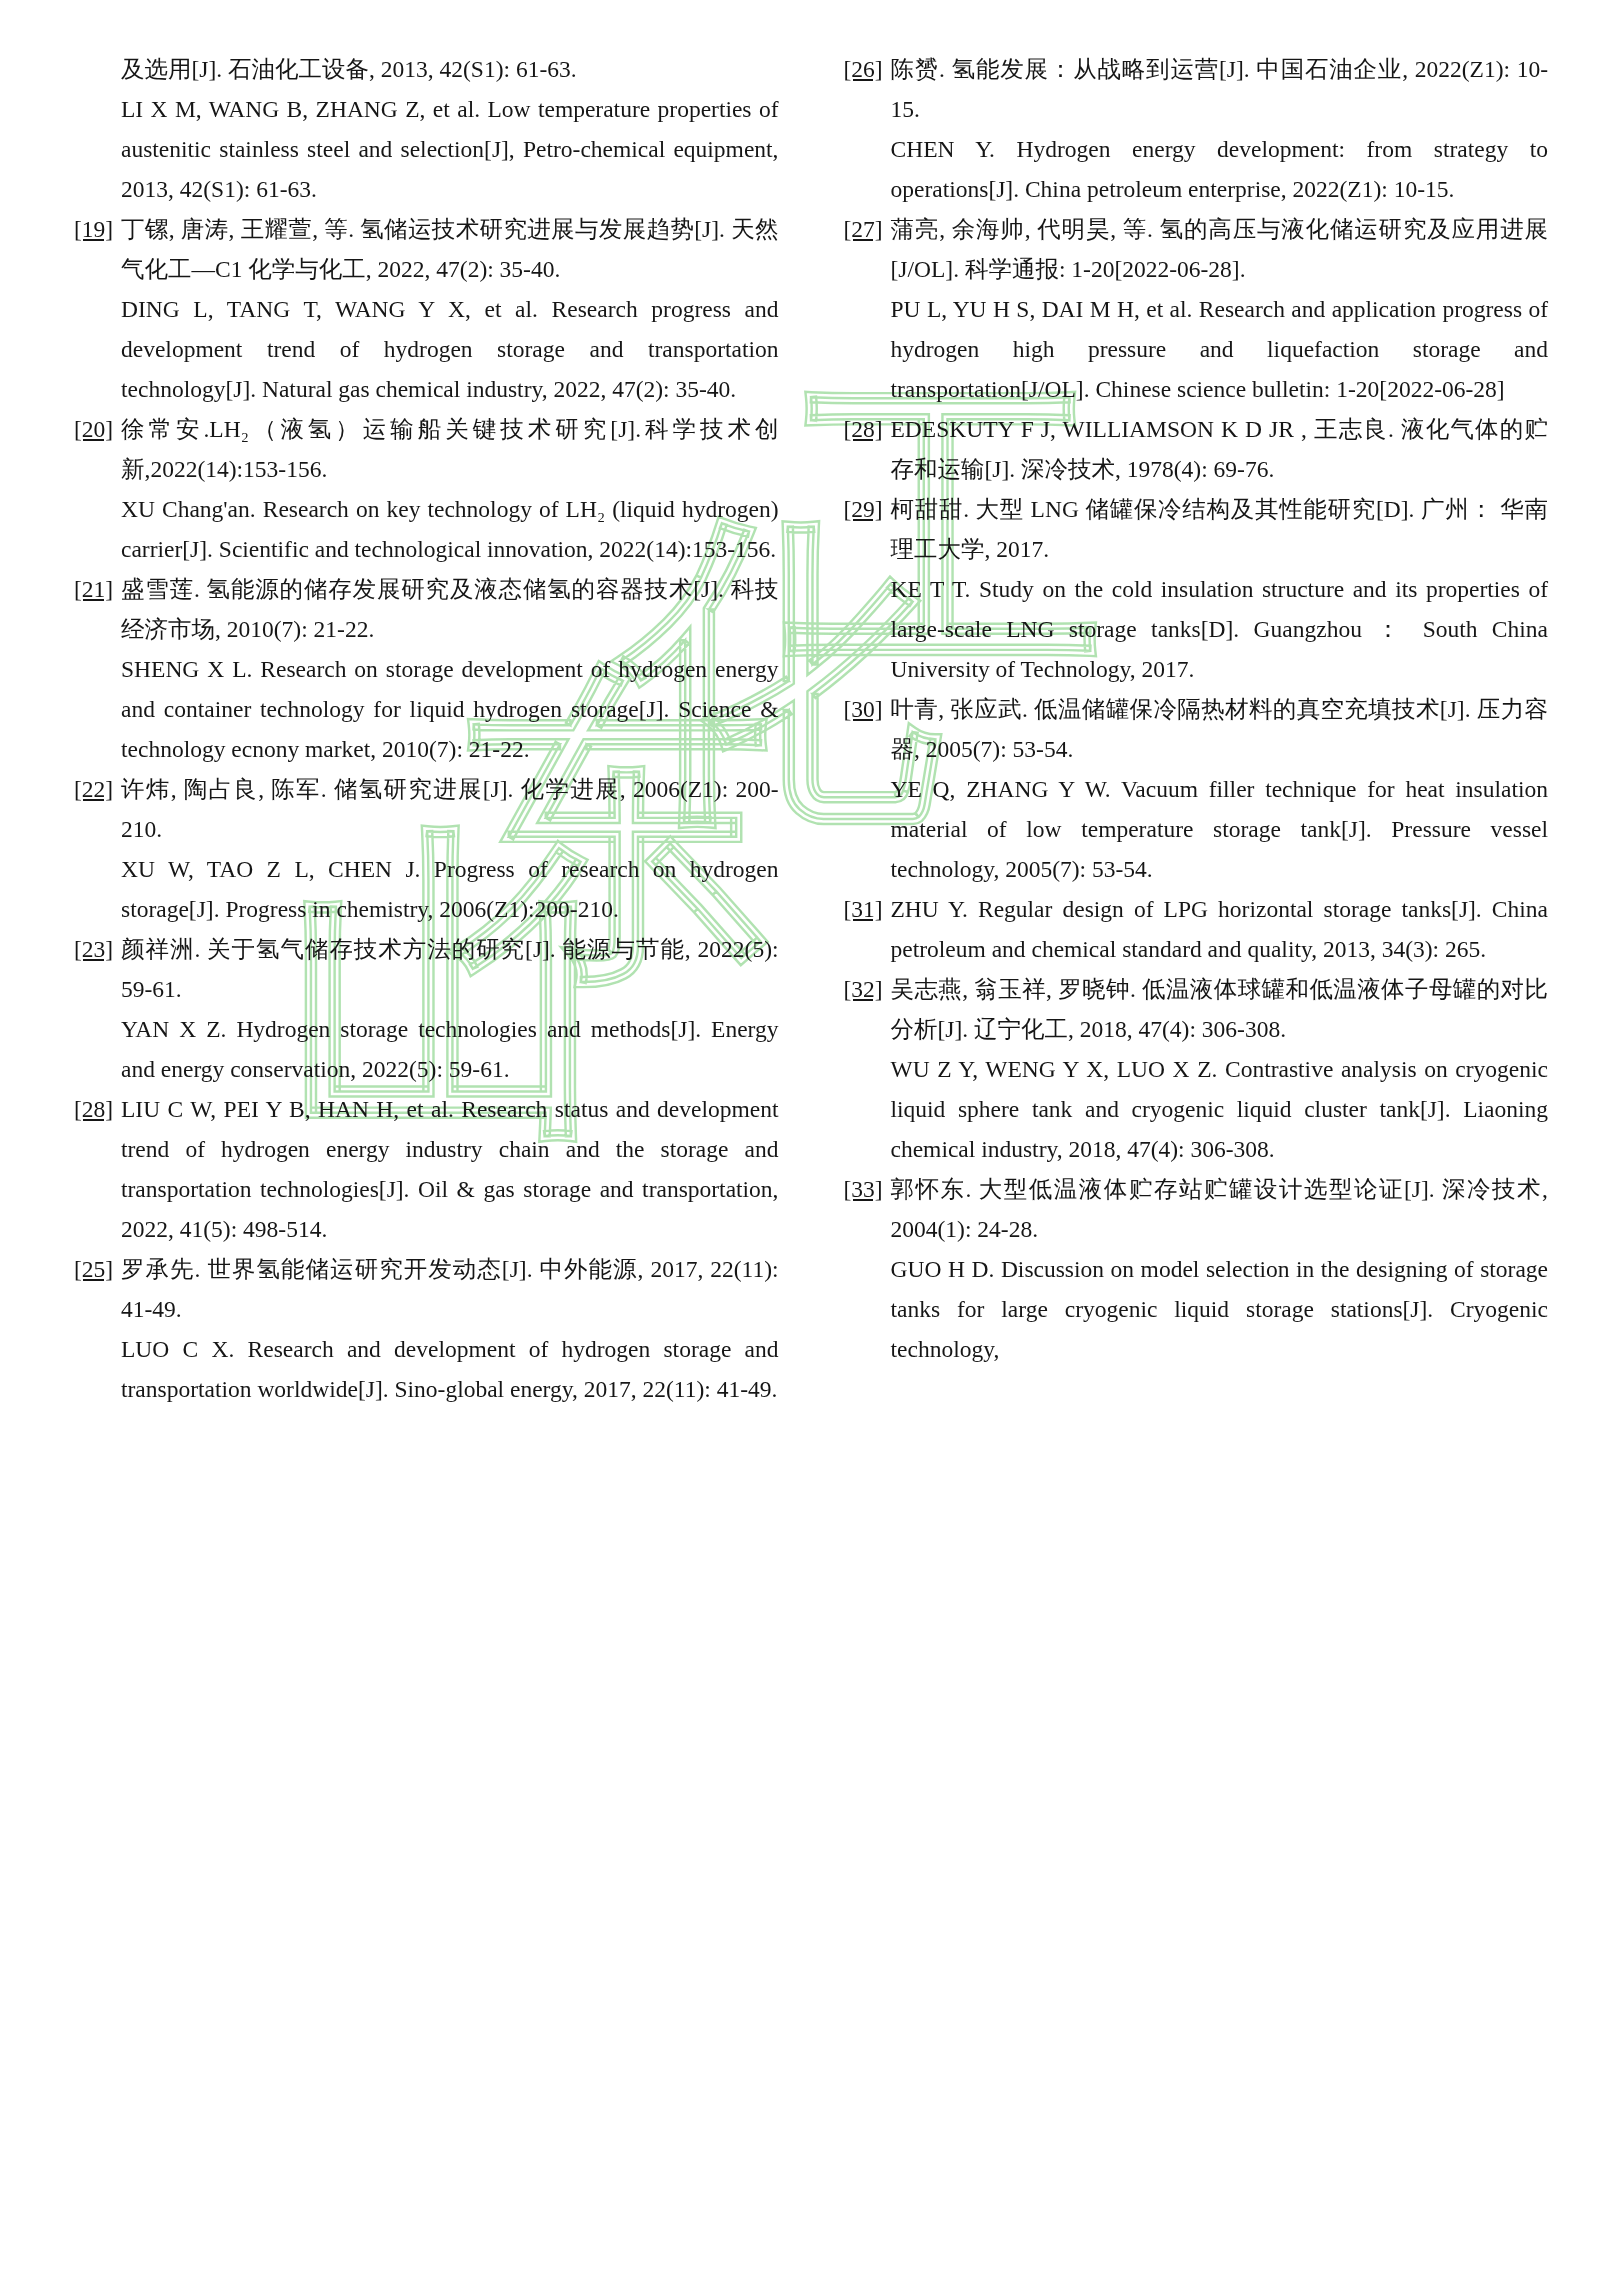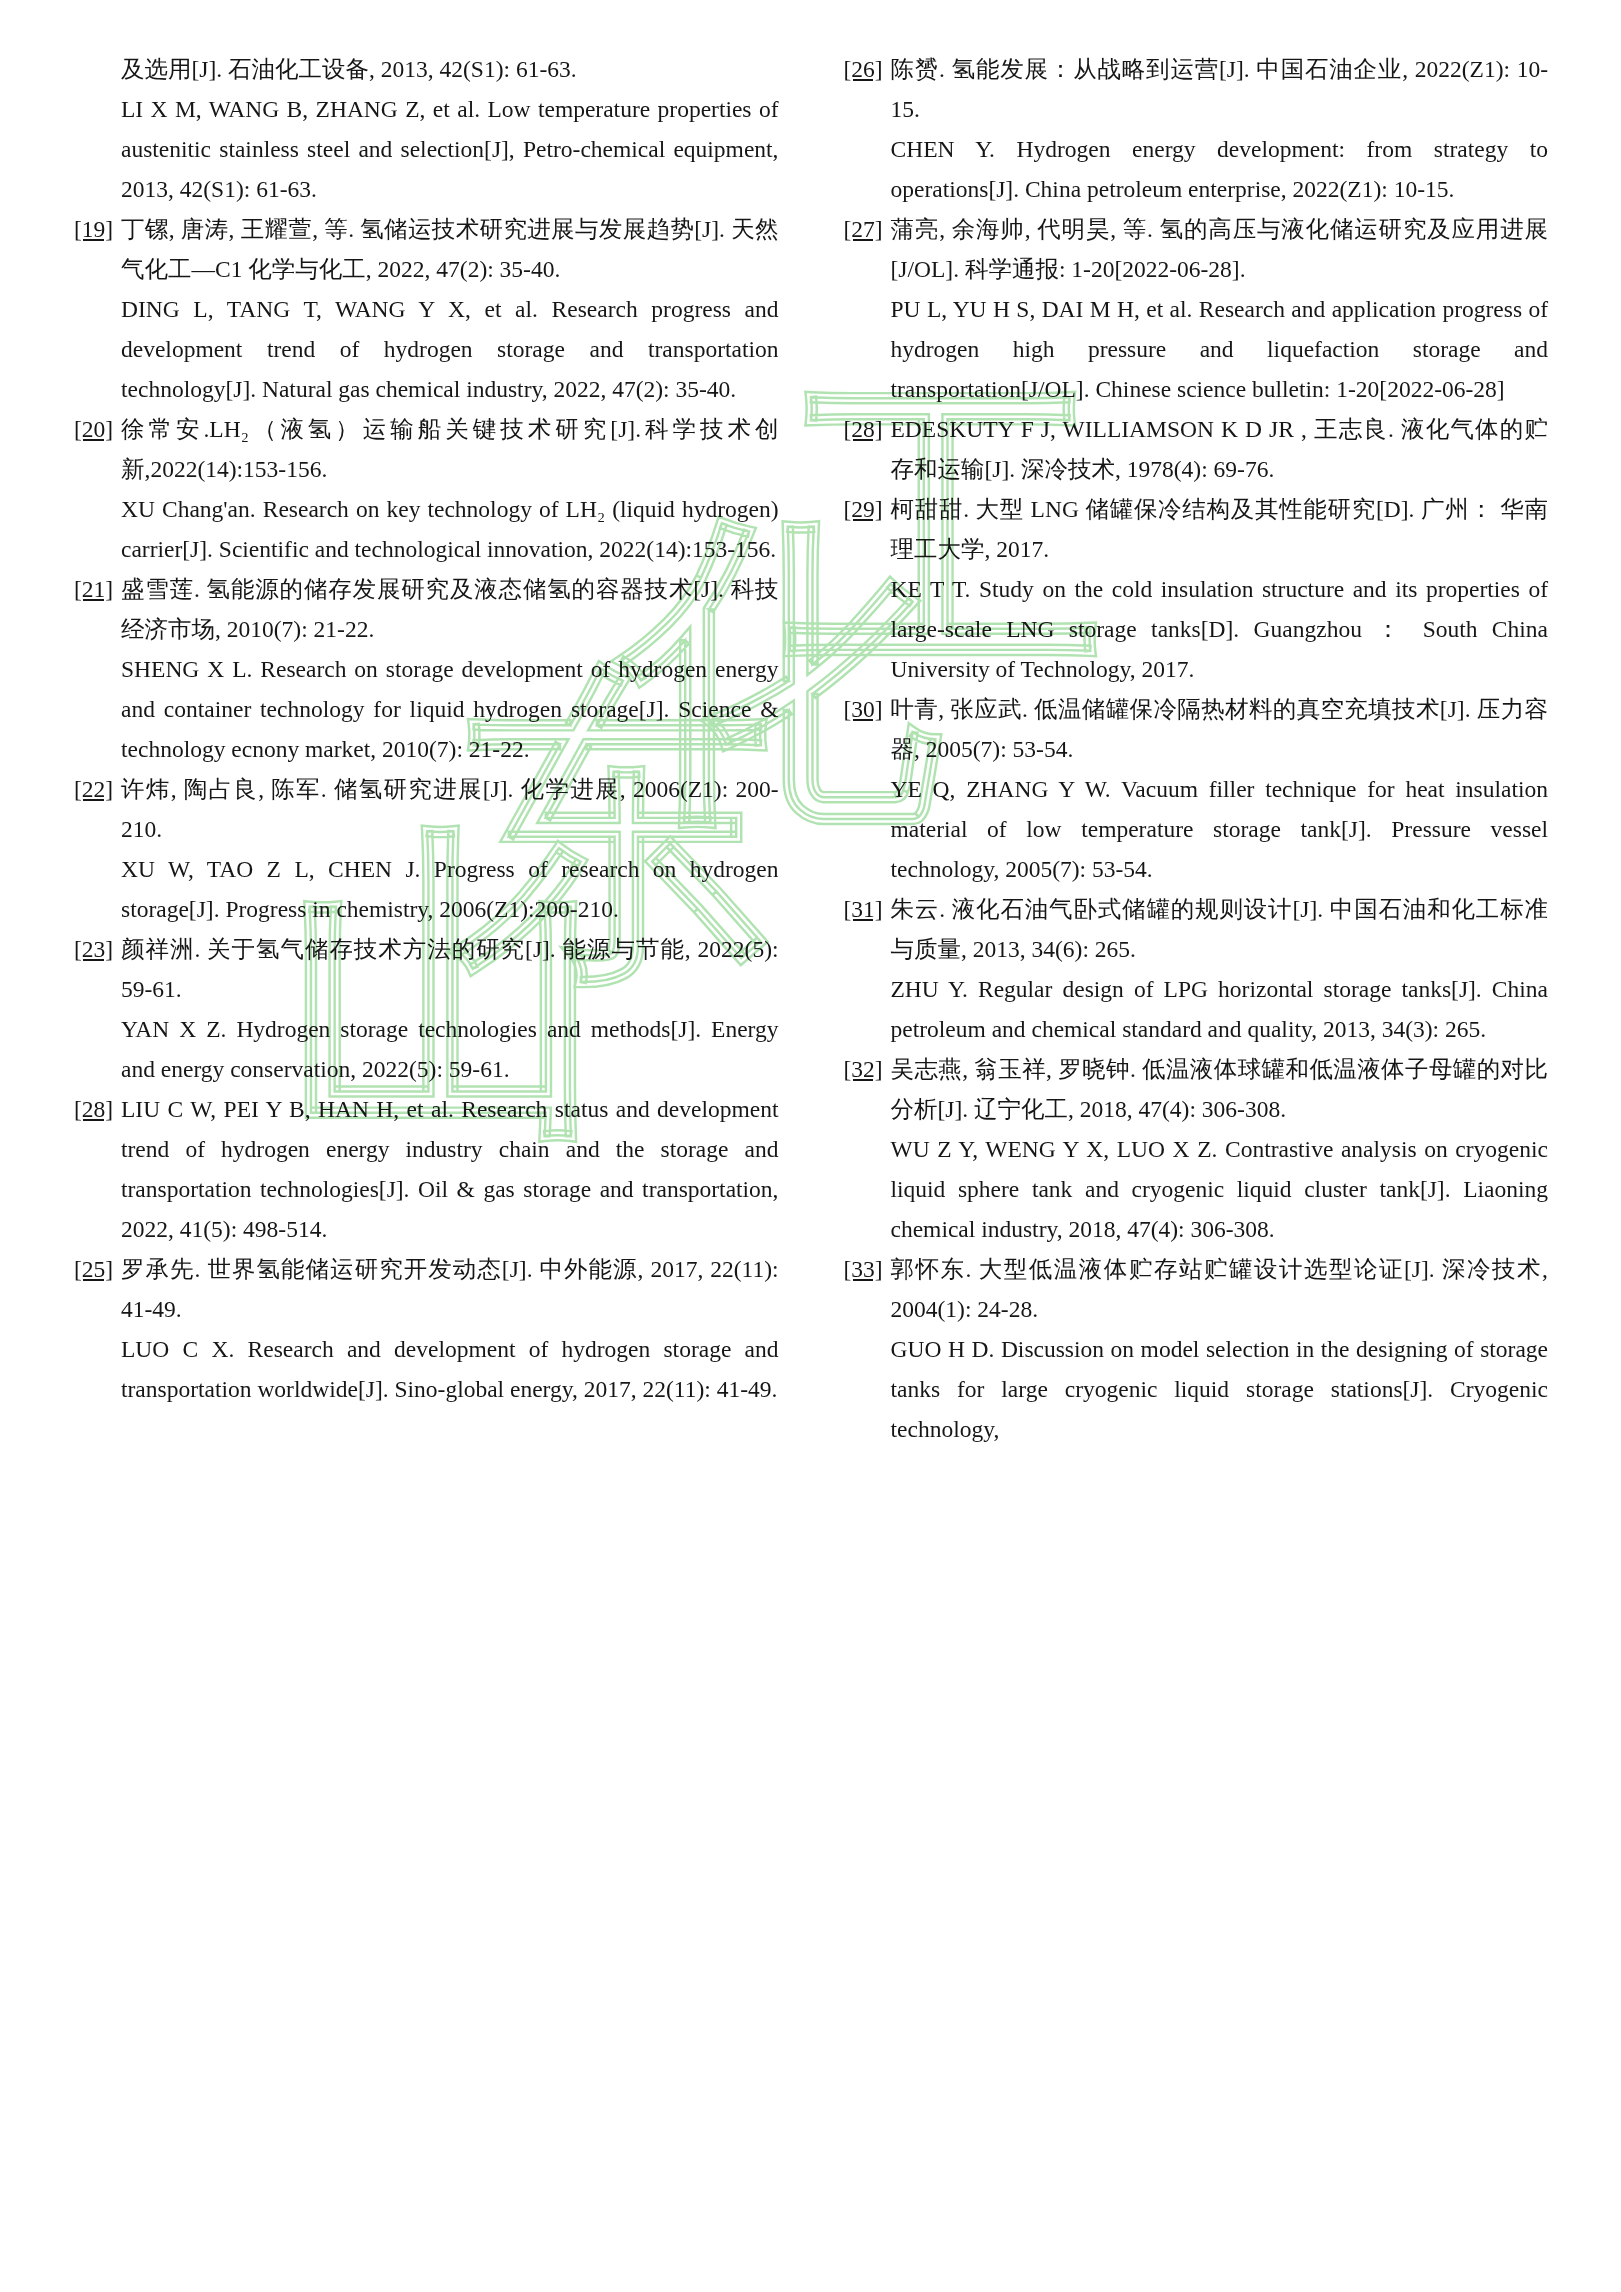--- a/index.html
+++ b/index.html
@@ -118,21 +118,20 @@
           <p class="zh">柯甜甜. 大型 LNG 储罐保冷结构及其性能研究[D]. 广州： 华南理工大学, 2017.</p>
           <p class="en">KE T T. Study on the cold insulation structure and its properties of large-scale LNG storage tanks[D]. Guangzhou ： South China University of Technology, 2017.</p>
         </div>
         <div class="ref">
           <span class="ref-num">[30]</span>
           <p class="zh">叶青, 张应武. 低温储罐保冷隔热材料的真空充填技术[J]. 压力容器, 2005(7): 53-54.</p>
           <p class="en">YE Q, ZHANG Y W. Vacuum filler technique for heat insulation material of low temperature storage tank[J]. Pressure vessel technology, 2005(7): 53-54.</p>
         </div>
         <div class="ref">
           <span class="ref-num">[31]</span>
-          <p class="zh">朱云. 液化石油气卧式储罐的规则设计[J]. 中国石油和化工标准与质量, 2013, 34(6): 265.</p>
           <p class="en">ZHU Y. Regular design of LPG horizontal storage tanks[J]. China petroleum and chemical standard and quality, 2013, 34(3): 265.</p>
         </div>
         <div class="ref">
           <span class="ref-num">[32]</span>
           <p class="zh">吴志燕, 翁玉祥, 罗晓钟. 低温液体球罐和低温液体子母罐的对比分析[J]. 辽宁化工, 2018, 47(4): 306-308.</p>
           <p class="en">WU Z Y, WENG Y X, LUO X Z. Contrastive analysis on cryogenic liquid sphere tank and cryogenic liquid cluster tank[J]. Liaoning chemical industry, 2018, 47(4): 306-308.</p>
         </div>
         <div class="ref">
           <span class="ref-num">[33]</span>
           <p class="zh">郭怀东. 大型低温液体贮存站贮罐设计选型论证[J]. 深冷技术, 2004(1): 24-28.</p>

